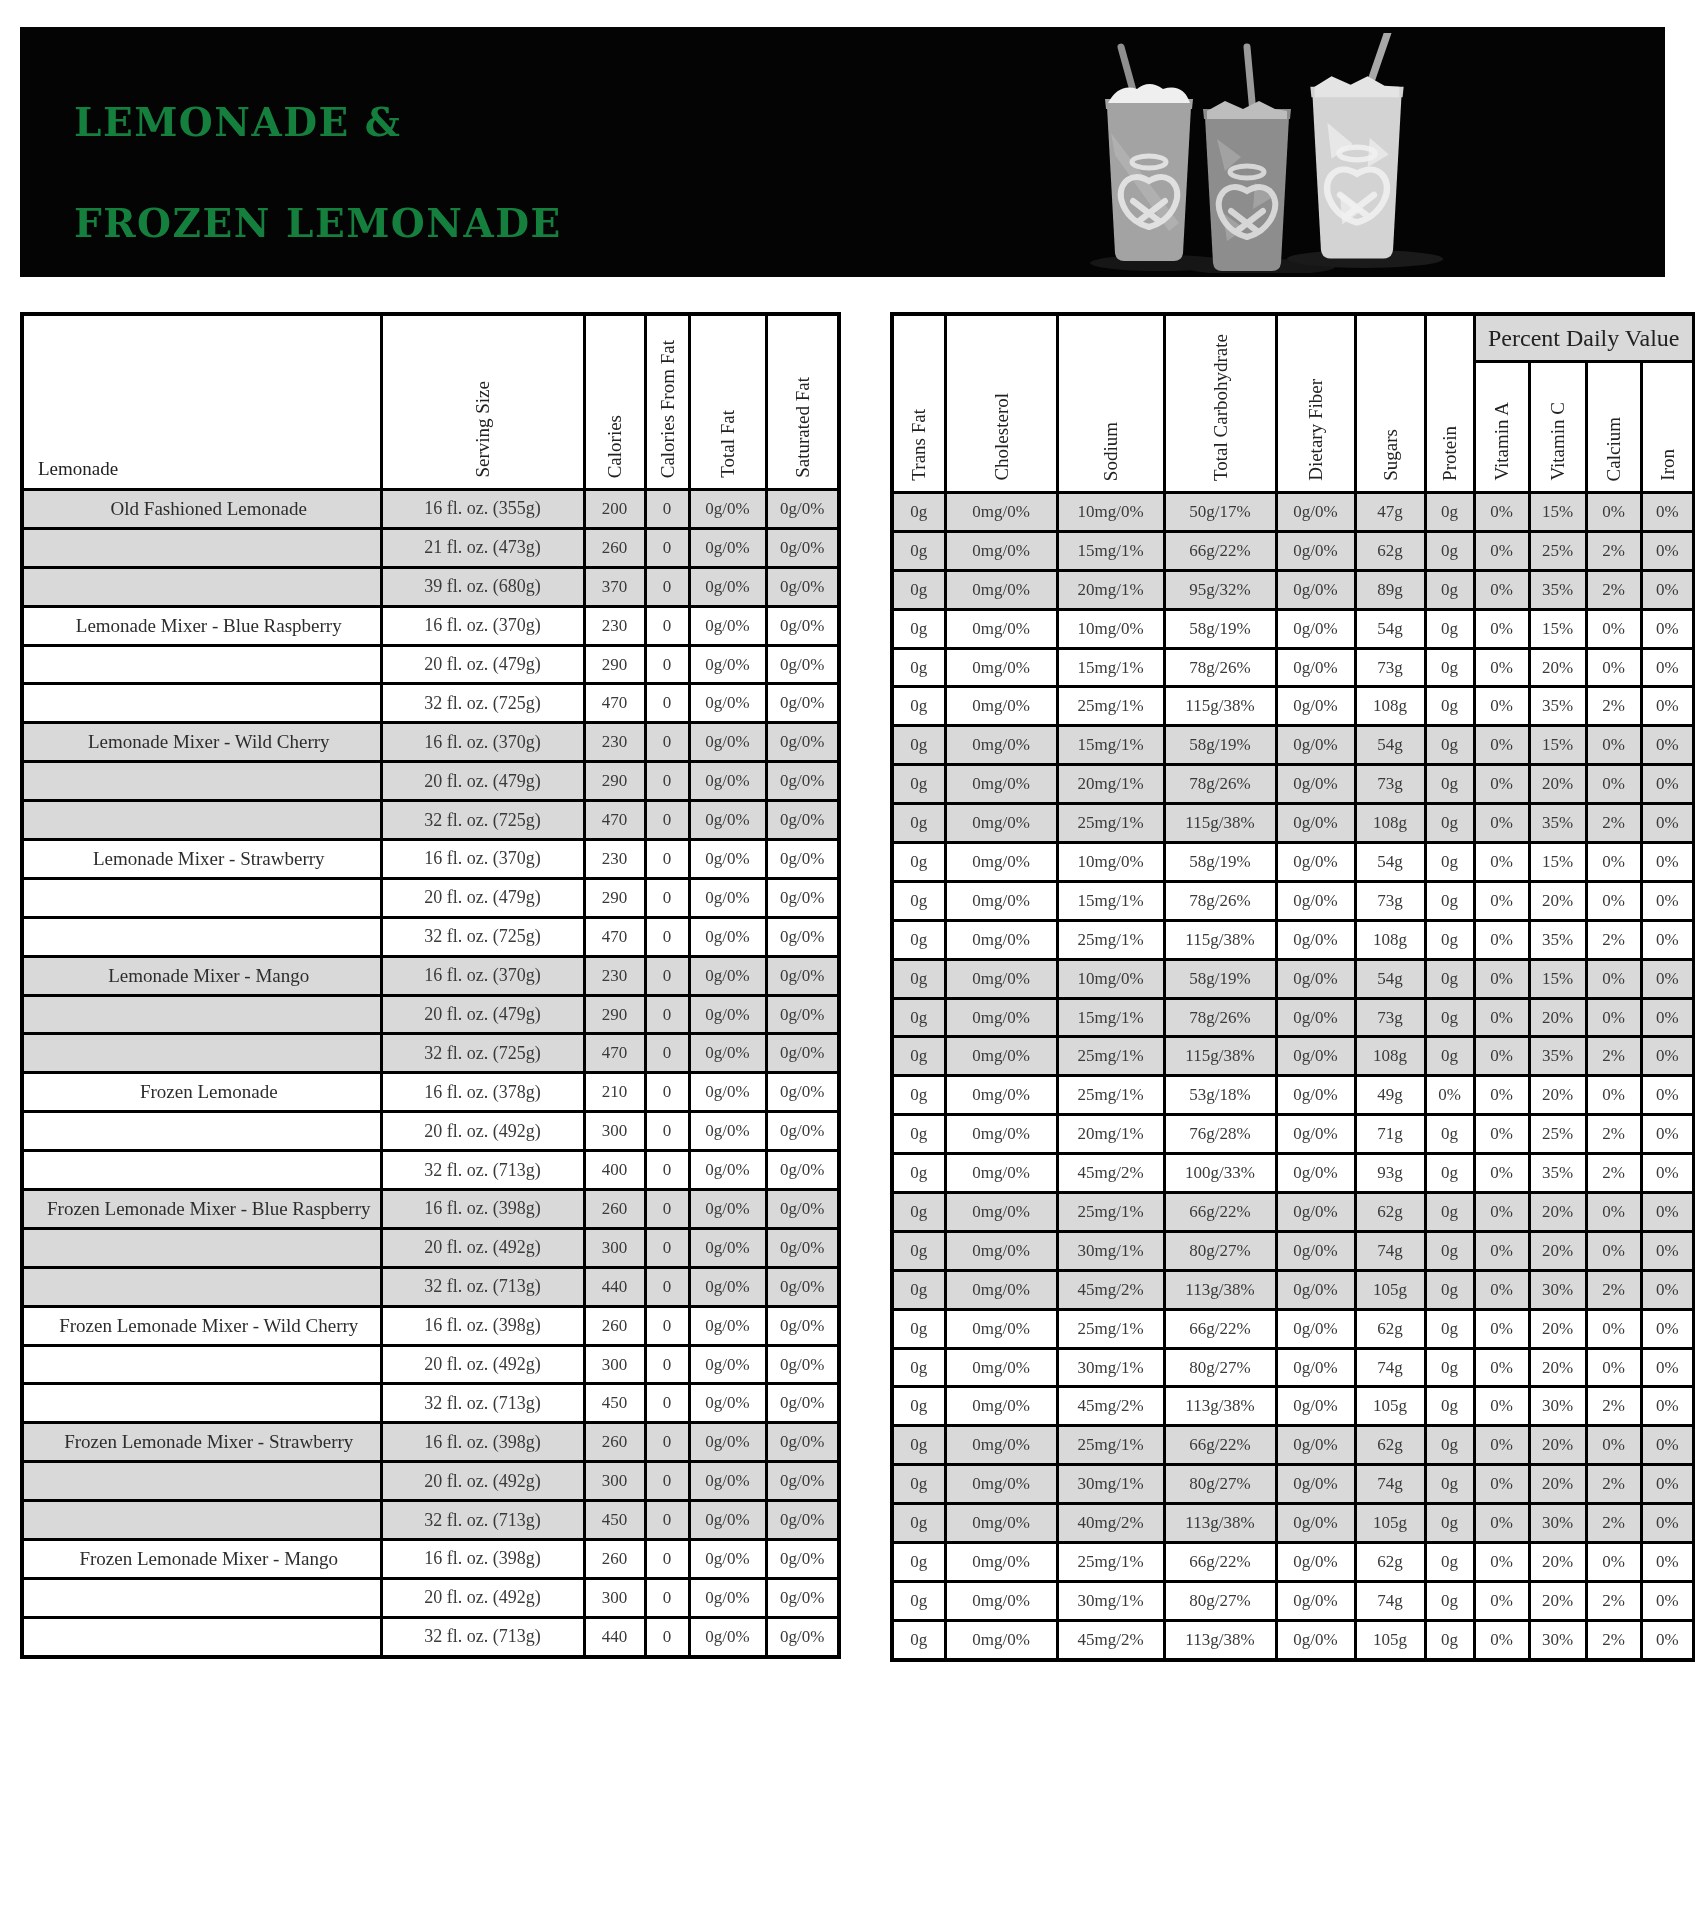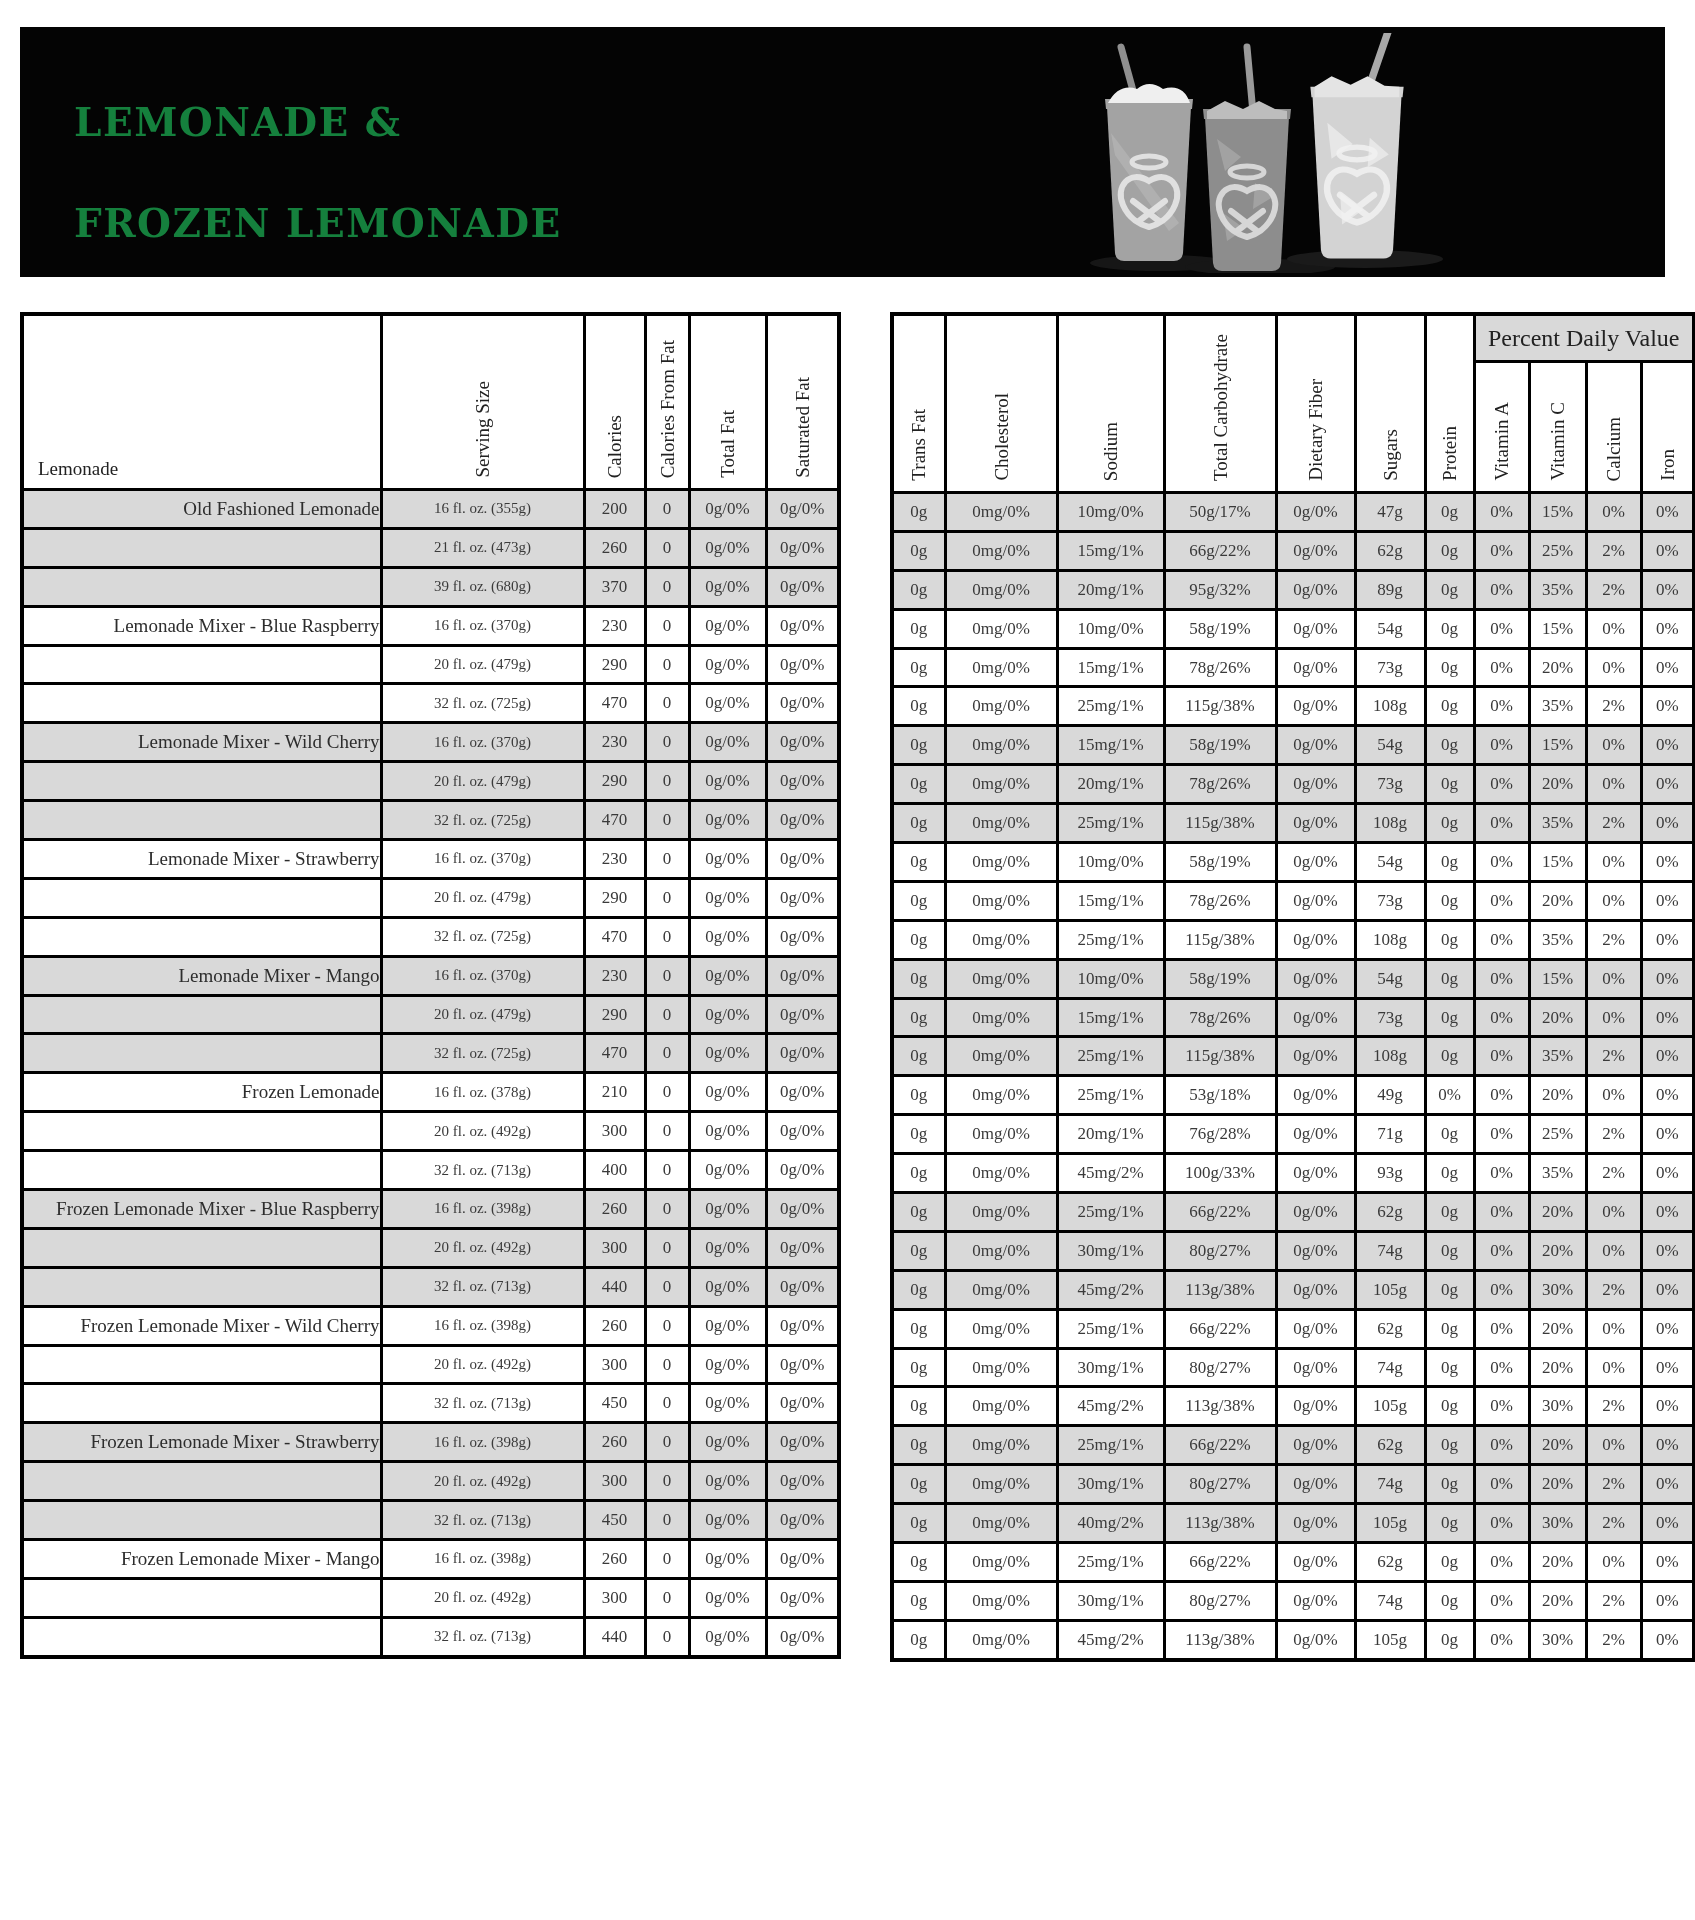--- a/index.html
+++ b/index.html
@@ -28,22 +28,22 @@
   th { background:#ffffff; font-weight:normal; vertical-align:bottom; }
   #left-table thead th { height:172px; }
   .vlabel {
     writing-mode:vertical-rl; transform:rotate(180deg);
     margin:0 auto 10px auto; font-size:19px; color:#222222; line-height:1; white-space:nowrap;
   }
   .cat-label { text-align:left; padding:0 4px 8px 14px; font-size:19px; color:#222222; }
   .pdv-cell { height:44px; background:#d9d9d9; text-align:center; vertical-align:middle; font-size:24px; color:#222222; }
   #right-table thead tr.sub th { height:128px; }
   td { height:35.9px; text-align:center; font-size:17px; color:#3a3a3a; }
-  td.name { text-align:right; padding-left:14px; font-size:19px; color:#2d2d2d; }
-  td.serving { font-size:15px; }
+  td.name { text-align:center; padding-left:14px; font-size:19px; color:#2d2d2d; }
+  td.serving { font-size:18px; }
   tr.shaded td { background:#d9d9d9; }
 </style>
 </head>
 <body>
 
 <div id="page">
 
   <div class="banner">
     <div class="title"><span>LEMONADE &amp;</span><br>
       <span>FROZEN LEMONADE</span>

